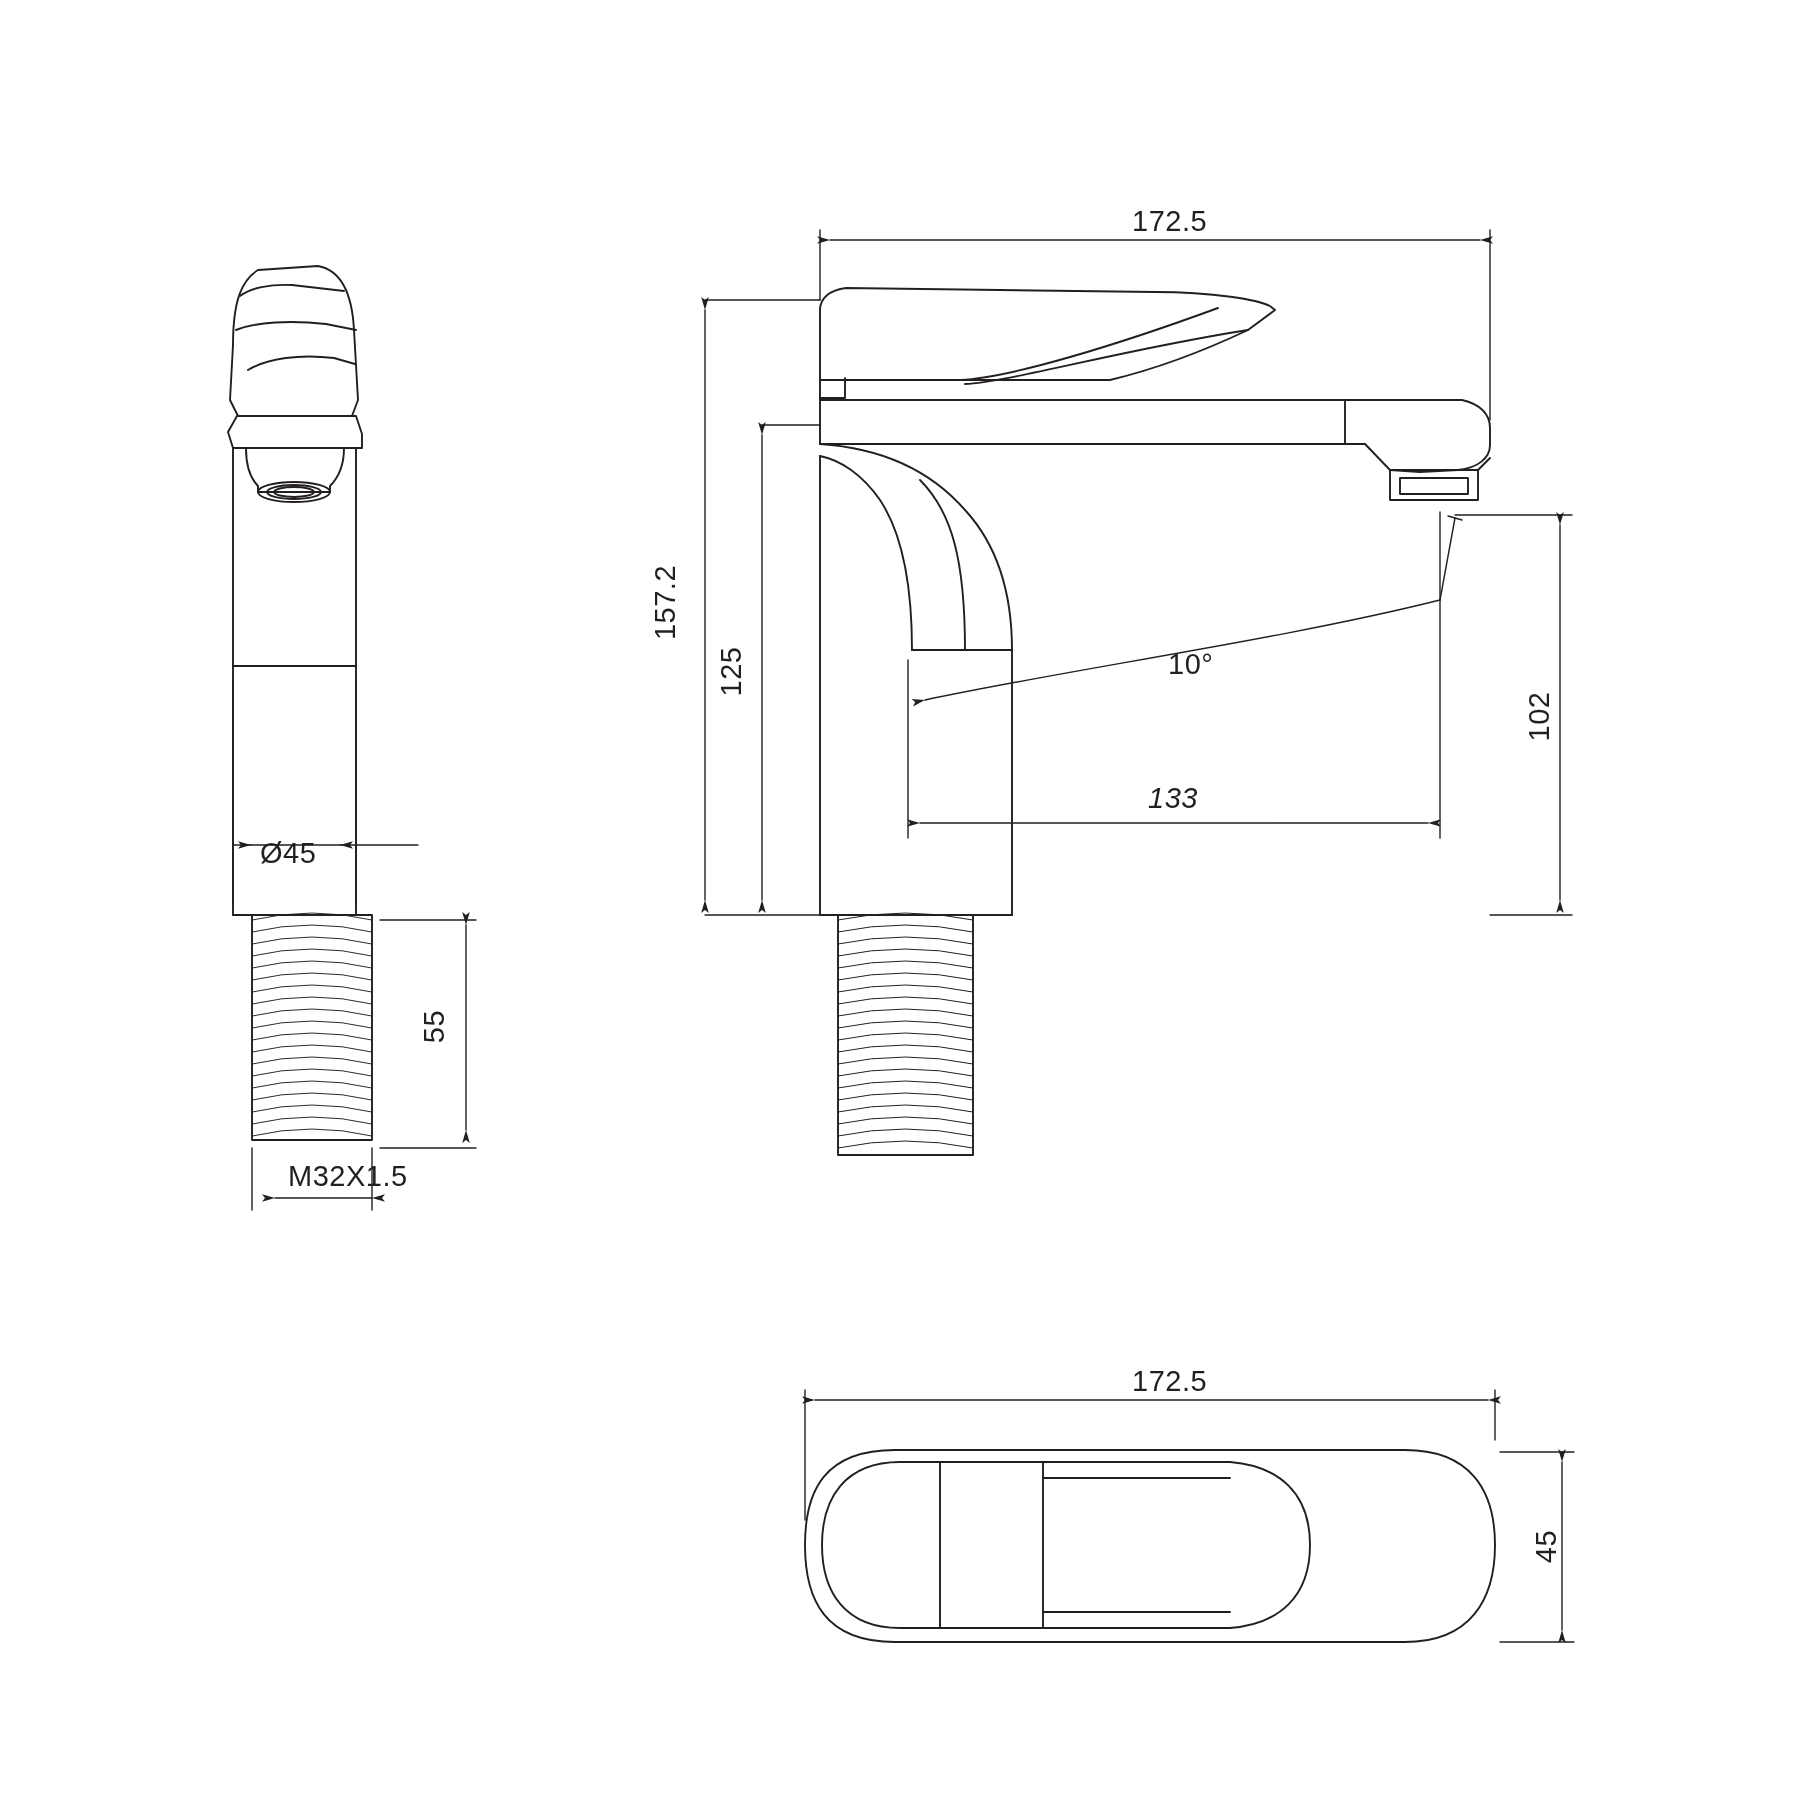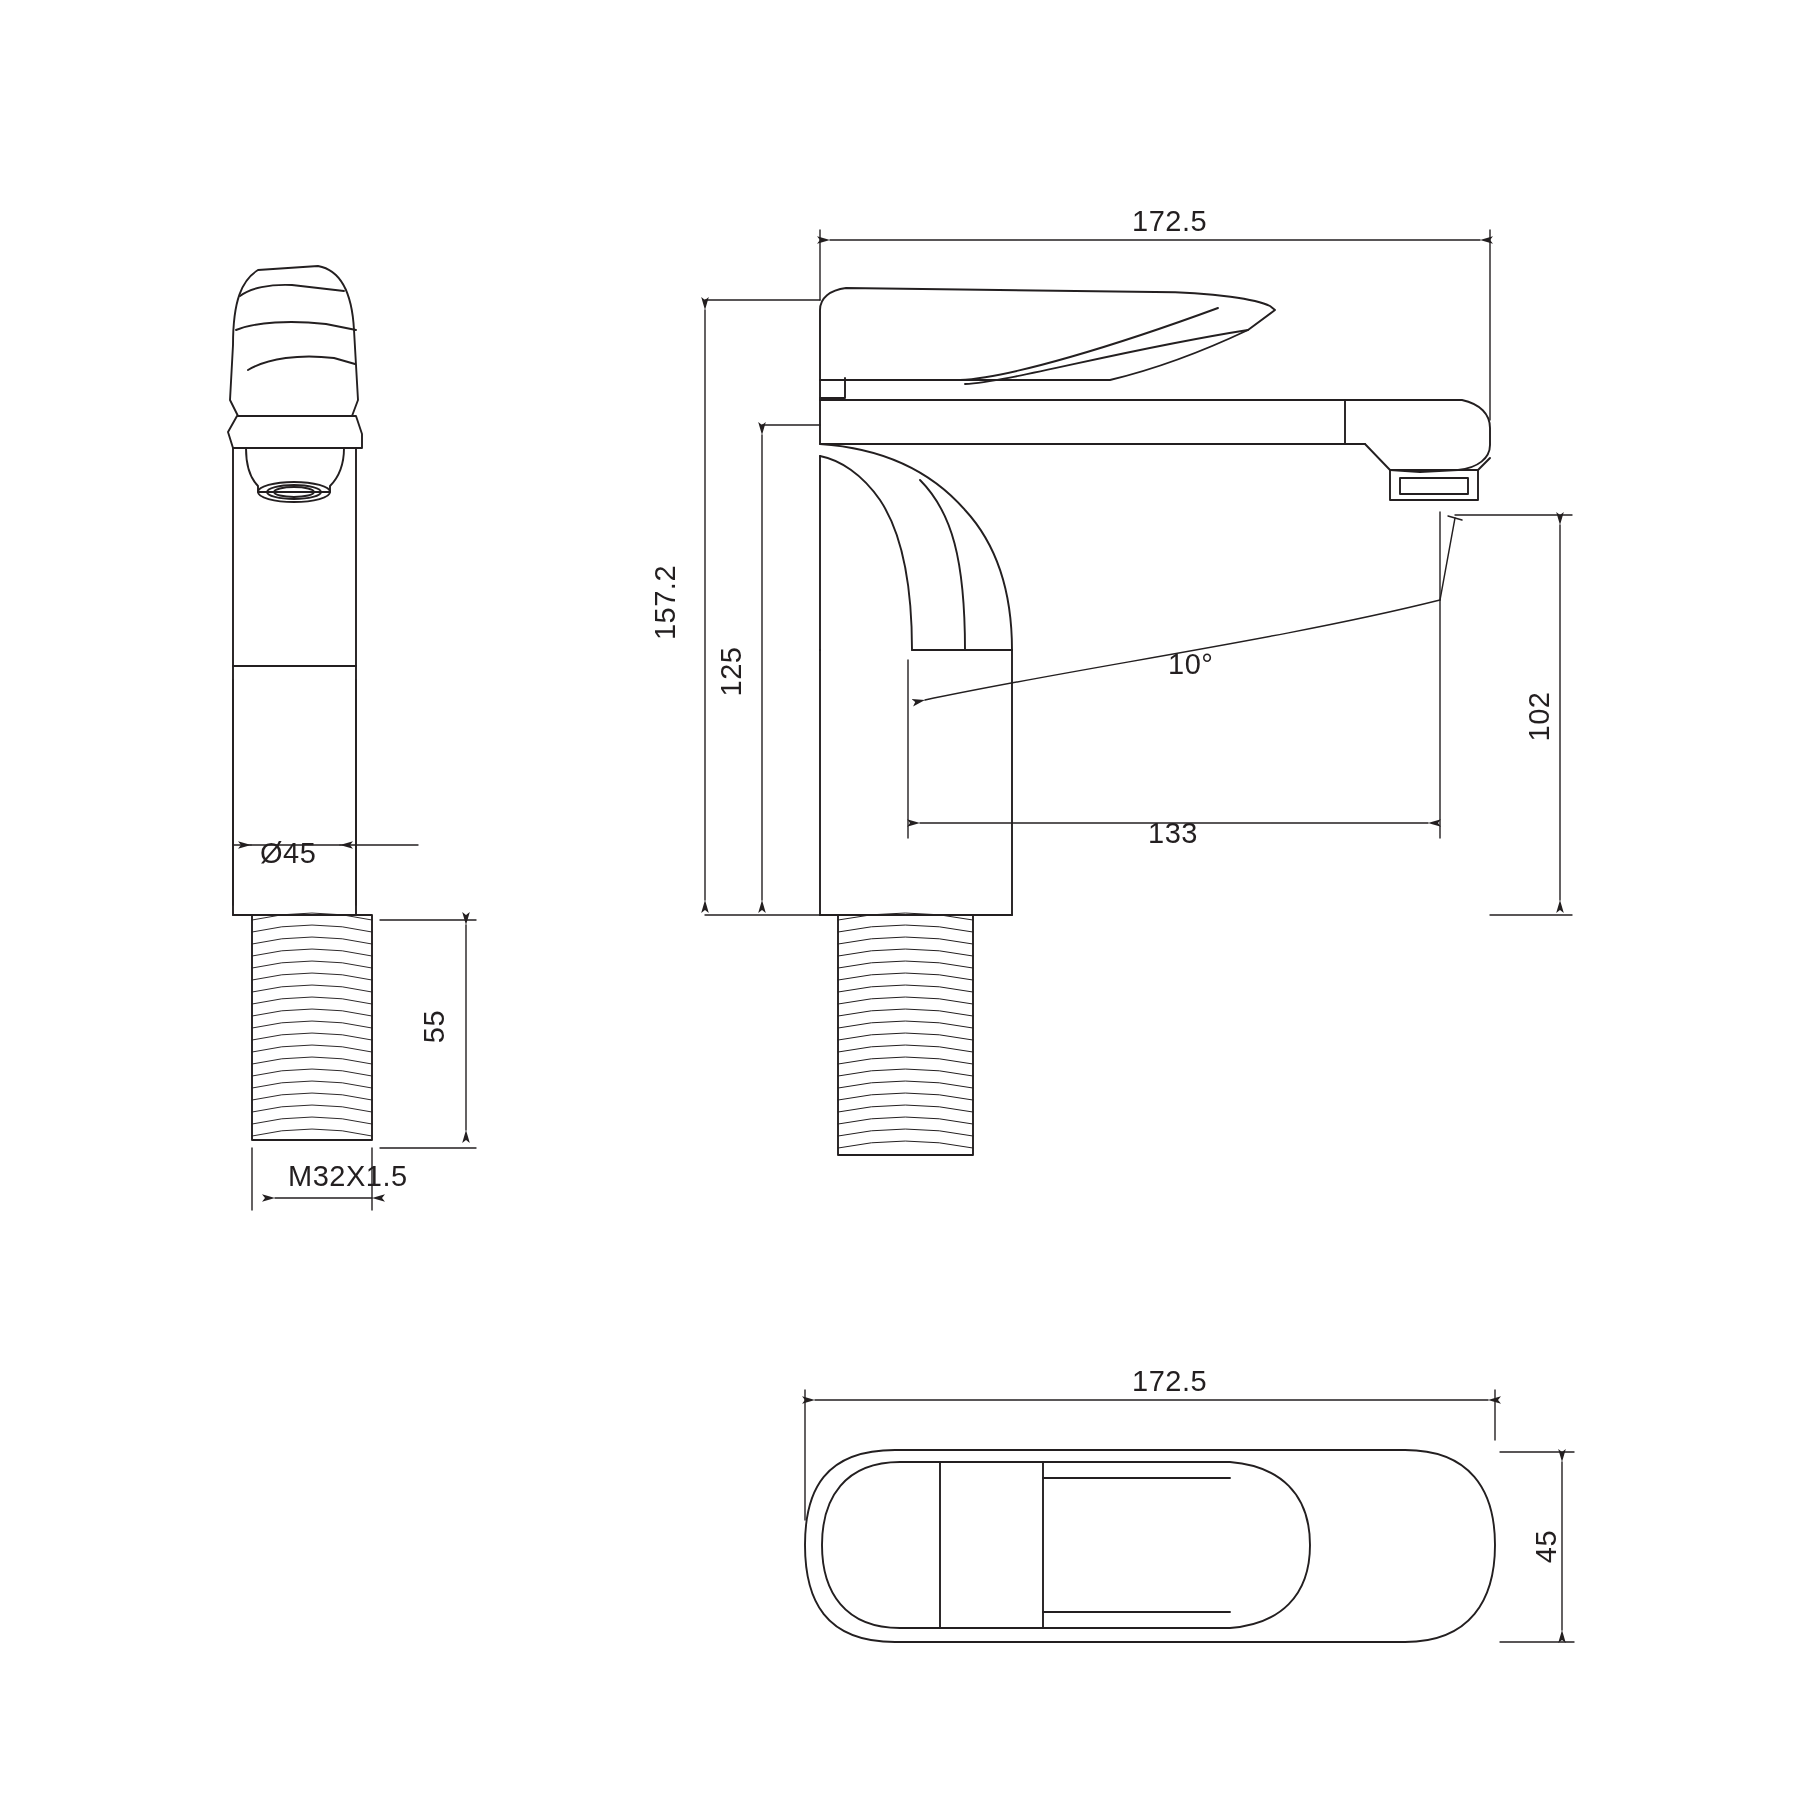--- a/index.html
+++ b/index.html
@@ -232,21 +232,21 @@
   <div class="dim-label rot90" style="left:418px; top:1010px;">55</div>
 
   <div class="dim-label" style="left:268px; top:1160px;margin-left:20px;">M32X1.5</div>
 
   <div class="dim-label" style="left:1132px; top:205px;">172.5</div>
 
   <div class="dim-label rot90" style="left:628px; top:586px;">157.2</div>
 
   <div class="dim-label rot90" style="left:707px; top:655px;">125</div>
 
-  <div class="dim-label" style="left:1148px; top:817px;">133</div>
+  <div class="dim-label" style="left:1148px; top:782px;font-style:italic;">133</div>
 
   <div class="dim-label rot90" style="left:1515px; top:700px;">102</div>
 
   <div class="dim-label" style="left:1168px; top:648px;text-align:right;">10°</div>
 
   <div class="dim-label" style="left:1132px; top:1365px;">172.5</div>
 
   <div class="dim-label rot90" style="left:1530px; top:1530px;">45</div>
 
 </div>

